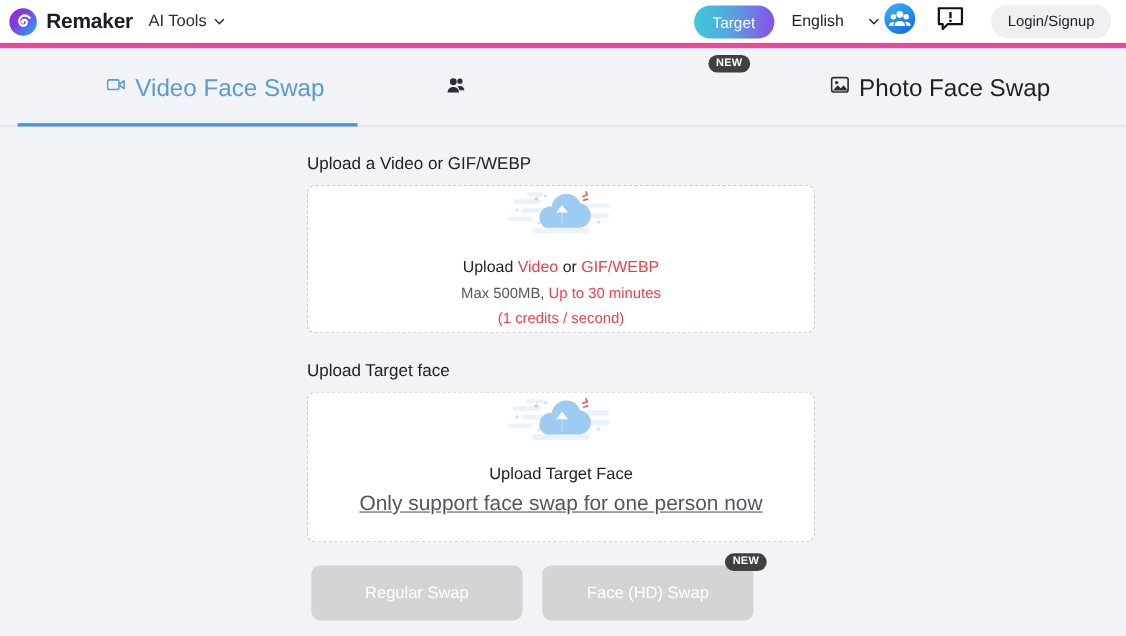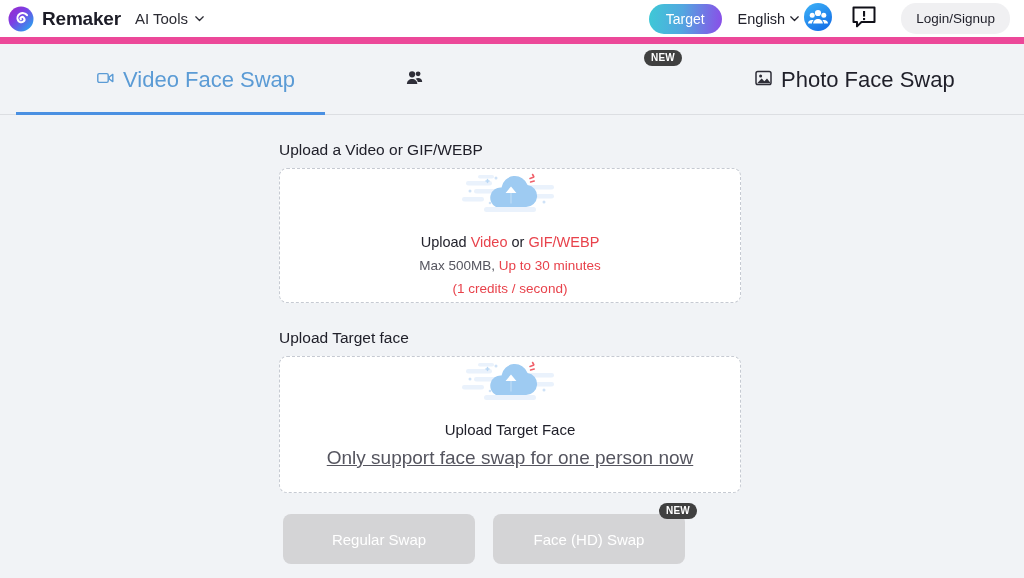--- a/index.html
+++ b/index.html
@@ -10,21 +10,21 @@
     overflow: hidden;
   }
 
   
   .header {
     height: 44px;
     background: #ffffff;
     display: flex;
     align-items: center;
     padding: 0 14px 0 8px;
-    border-bottom: 7px solid #ec4899;
+    border-bottom: 5px solid #ec4899;
     position: relative;
   }
   .logo-wrap { display: flex; align-items: center; gap: 8px; }
   .logo-mark { width: 26px; height: 26px; flex: 0 0 26px; }
   .brand-name {
     font-size: 19px; font-weight: bold; color: #1c1c26;
     letter-spacing: -0.2px;
   }
   .ai-tools-wrap {
     display: flex; align-items: center; gap: 5px;
@@ -36,21 +36,21 @@
     margin-left: auto; display: flex; align-items: center; gap: 0;
   }
   .price-btn {
     font-size: 14px; color: #ffffff;
     background: linear-gradient(95deg, #3ec9d6 0%, #52a7e0 45%, #8b4de8 100%);
     border: none; border-radius: 16px;
     padding: 7px 17px; cursor: pointer;
     font-family: "Liberation Sans", sans-serif;
   }
   .lang-wrap {
-    display: flex; align-items: center; gap: 3px;
+    display: flex; align-items: center; gap: 21px;
     margin-left: 16px; cursor: pointer;
   }
   .lang-label { font-size: 14.5px; color: #21212b; }
   .community-icon { margin-left: 2px; cursor: pointer; display: block; }
   .feedback-icon { margin-left: 16px; cursor: pointer; display: block; }
   .login-btn {
     margin-left: 22px;
     font-size: 13.5px; color: #1e1e28;
     background: #f0f0f2; border: none; border-radius: 15px;
     padding: 8px 15px; cursor: pointer;

